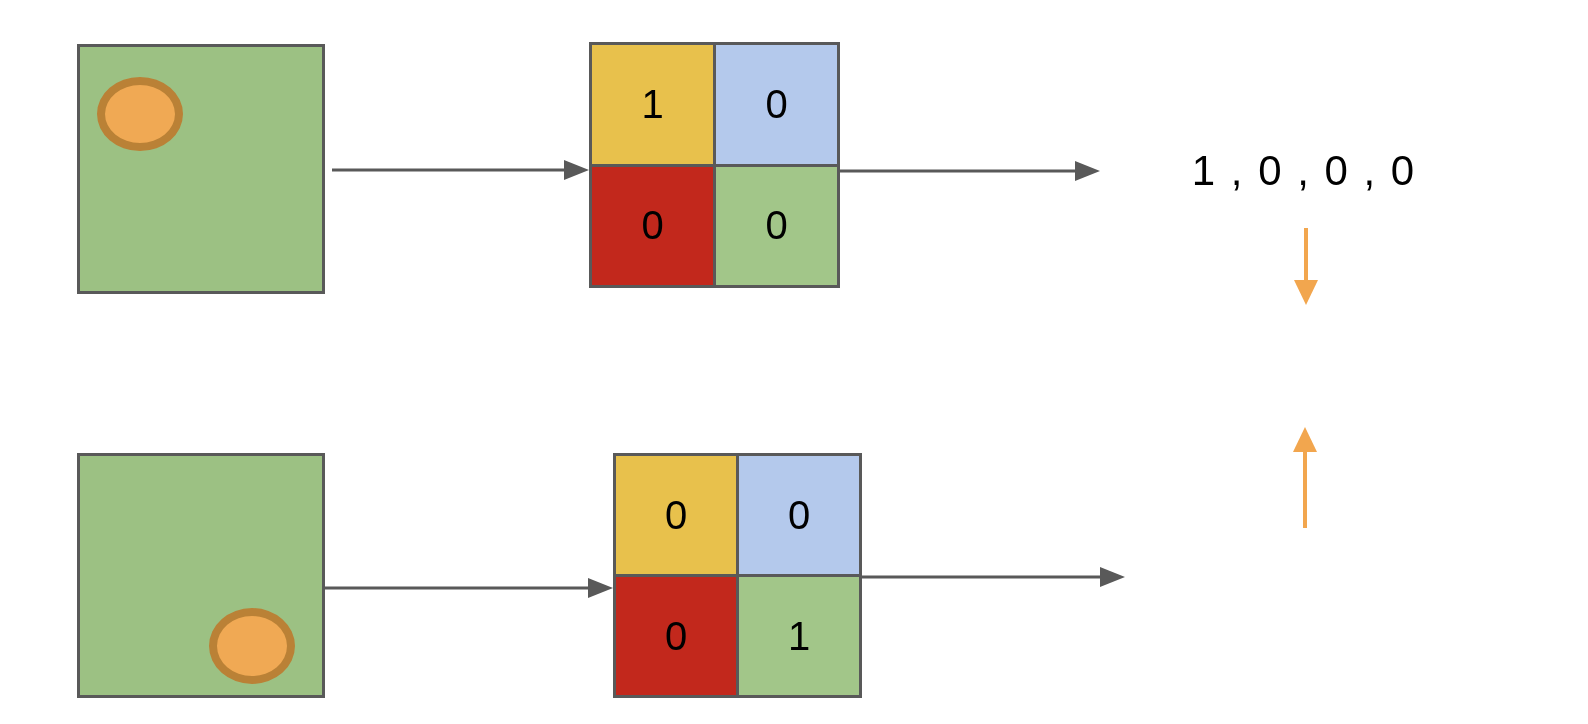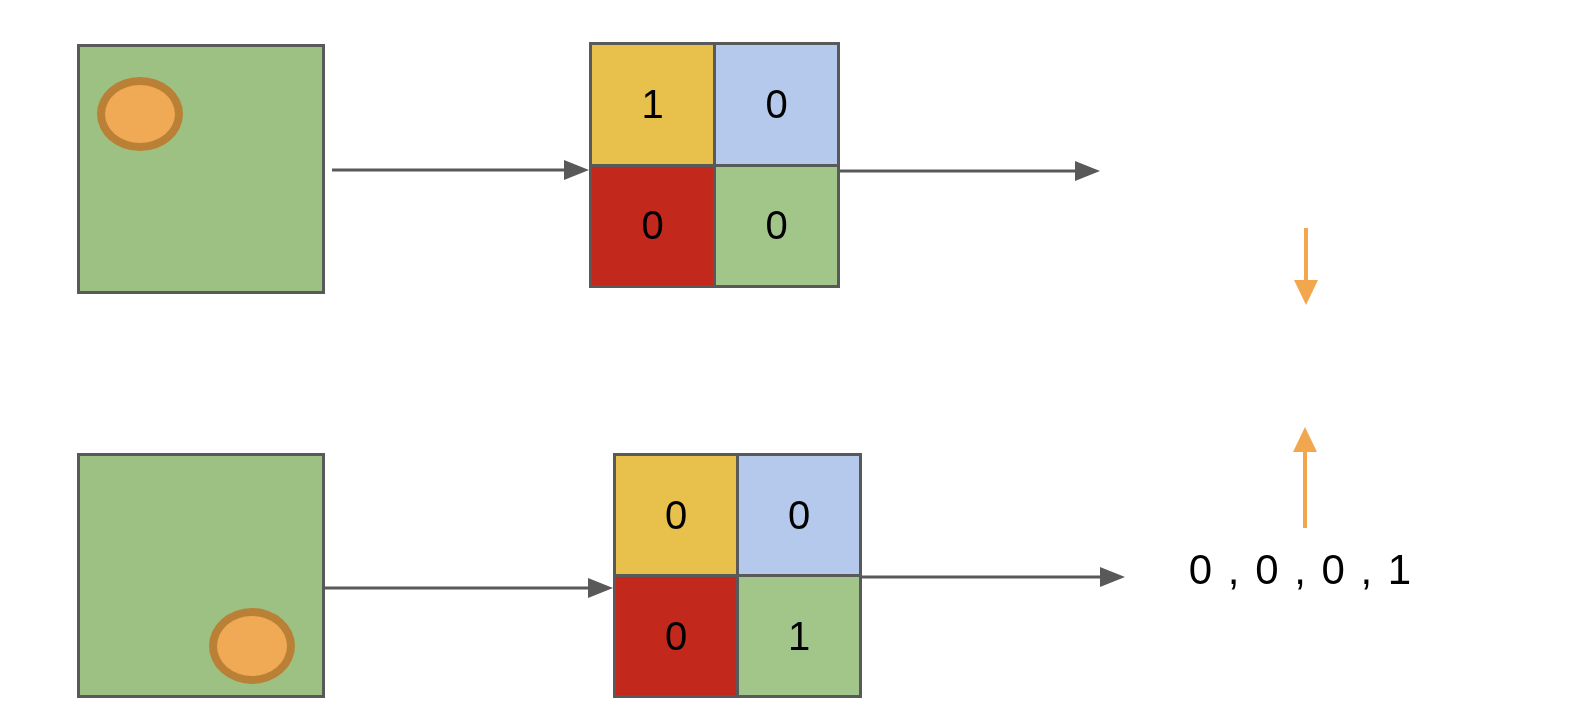--- a/index.html
+++ b/index.html
@@ -99,34 +99,34 @@
     <div class="blob top-left"></div>
   </div>
 
   <div class="hash-grid top">
     <div class="cell yellow">1</div>
     <div class="cell blue">0</div>
     <div class="cell red">0</div>
     <div class="cell green">0</div>
   </div>
 
+  <div class="seq-text top">1 , 0 , 0 , 0</div>
 
 
   <div class="input-square bottom">
     <div class="blob bottom-right"></div>
   </div>
 
   <div class="hash-grid bottom">
     <div class="cell yellow">0</div>
     <div class="cell blue">0</div>
     <div class="cell red">0</div>
     <div class="cell green">1</div>
   </div>
 
-  <div class="seq-text bottom">0 , 0 , 0 , 1</div>
 
   <svg class="arrow-layer" viewBox="0 0 1588 724" xmlns="http://www.w3.org/2000/svg">
 
     <g>
       <line x1="332" y1="170" x2="567" y2="170" stroke="#595959" stroke-width="3"></line>
       <polygon points="589,170 564,160 564,180" fill="#595959"></polygon>
     </g>
 
     <g>
       <line x1="840" y1="171" x2="1078" y2="171" stroke="#595959" stroke-width="3"></line>

